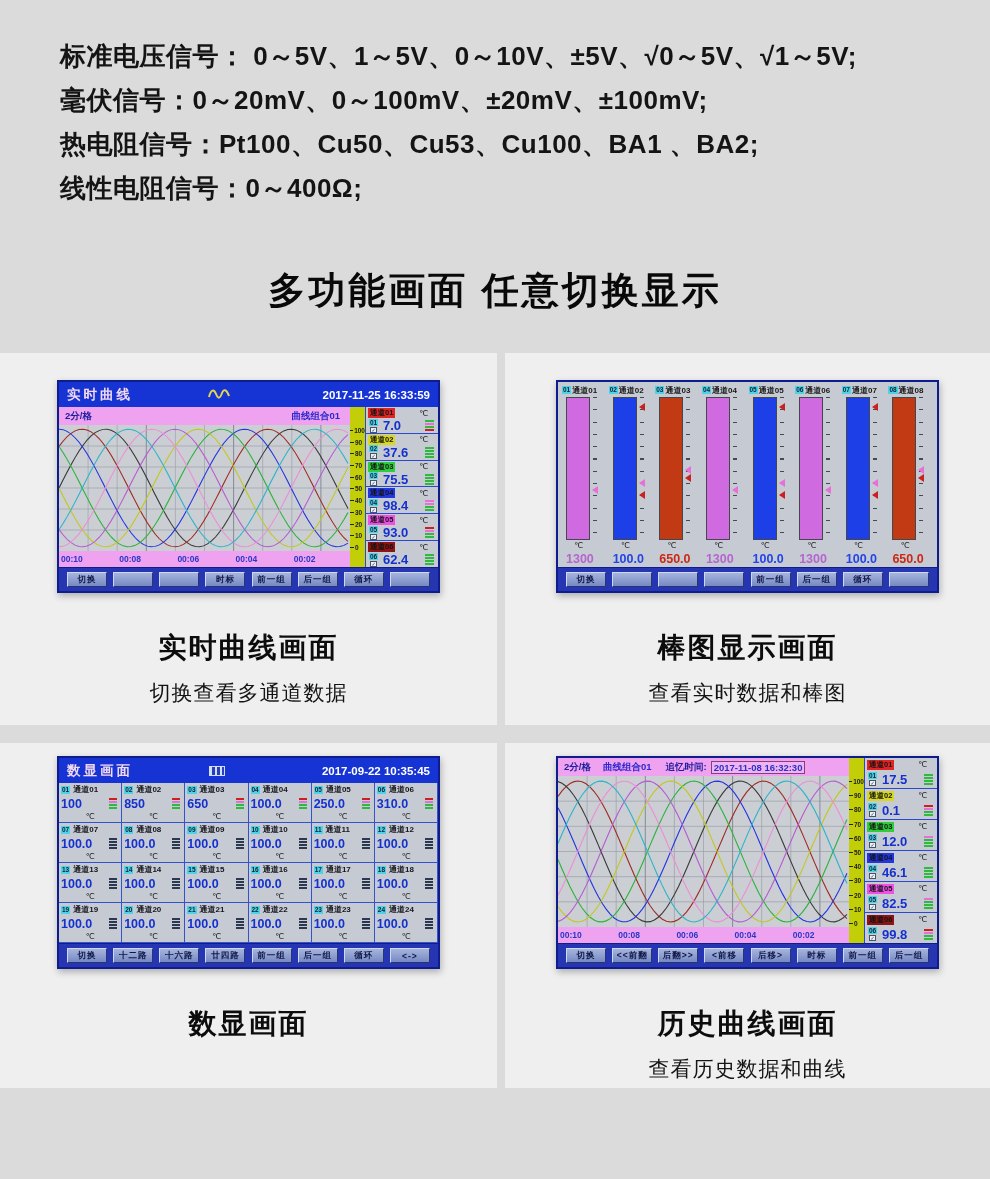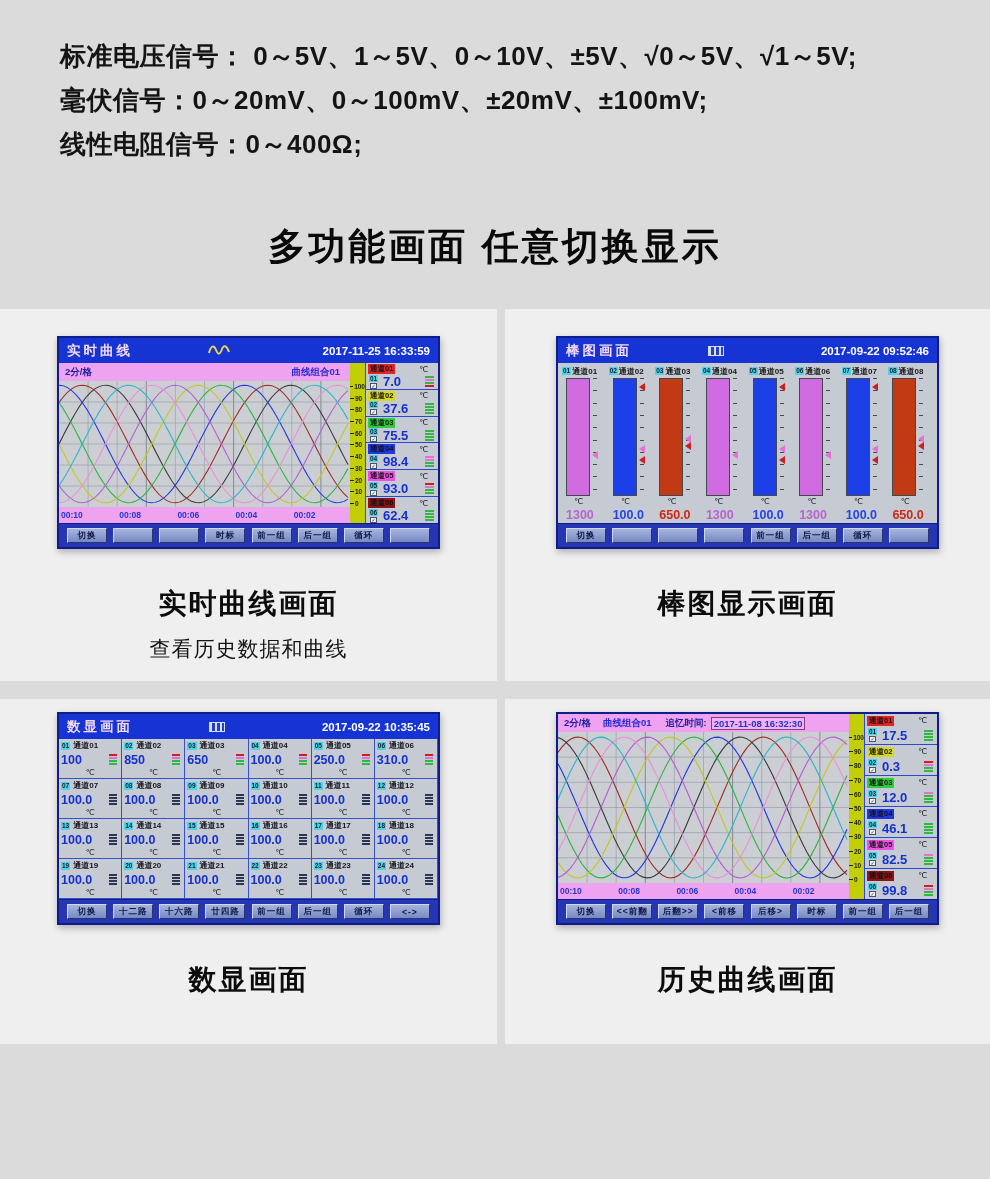--- a/index.html
+++ b/index.html
@@ -79,20 +79,21 @@
 .dval{font-size:12.5px;font-weight:bold;color:#1430cf;white-space:nowrap;}
 .dcell .r2 .mini-bars{width:8px;}
 .dcell .r3{height:9px;font-size:8px;color:#222;text-align:center;}
 </style>
 </head>
 <body>
 
 <div class="specs">
     <div class="spec-line">标准电压信号： 0～5V、1～5V、0～10V、±5V、√0～5V、√1～5V;</div>
     <div class="spec-line">毫伏信号：0～20mV、0～100mV、±20mV、±100mV;</div>
+    <div class="spec-line">热电阻信号：Pt100、Cu50、Cu53、Cu100、BA1 、BA2;</div>
     <div class="spec-line">线性电阻信号：0～400Ω;</div>
   </div>
 
 <h1 class="section-title">多功能画面 任意切换显示</h1>
 
 <div class="grid">
 
   <div class="card r1">
     <div class="device">
       <div class="dev-header">
@@ -310,30 +311,25 @@
           <span class="dev-btn"></span>
           <span class="dev-btn"></span>
           <span class="dev-btn">时标</span>
           <span class="dev-btn">前一组</span>
           <span class="dev-btn">后一组</span>
           <span class="dev-btn">循环</span>
           <span class="dev-btn"></span>
         </div>
     </div>
     <div class="cap-title">实时曲线画面</div>
-    <div class="cap-sub">查看历史数据和曲线</div>
+    <div class="cap-sub">切换查看多通道数据</div>
   </div>
 
   <div class="card r1">
     <div class="device">
-      <div class="dev-header">
-        <span class="dev-title">棒图画面</span>
-        <span class="dev-icon"></span>
-        <span class="dev-time">2017-09-22 09:52:46</span>
-      </div>
       <div class="bar-body">
           <div class="bar-col">
             <div class="bar-label">
               <span class="no-chip">01</span>
               <span class="bar-name">通道01</span>
             </div>
             <div class="bar-area">
               <i class="bar-fill" style="background: rgb(207, 106, 224);"></i>
               <i class="bar-ticks"></i>
               <i class="bar-marker" style="border-right-color: rgb(232, 111, 216); top: 62%;"></i>
@@ -446,20 +442,21 @@
           <span class="dev-btn"></span>
           <span class="dev-btn"></span>
           <span class="dev-btn"></span>
           <span class="dev-btn">前一组</span>
           <span class="dev-btn">后一组</span>
           <span class="dev-btn">循环</span>
           <span class="dev-btn"></span>
         </div>
     </div>
     <div class="cap-title">棒图显示画面</div>
+    <div class="cap-sub">查看实时数据和棒图</div>
   </div>
 
   <div class="card r2">
     <div class="device">
       <div class="dev-header">
         <span class="dev-title">数显画面</span>
         <span class="dev-icon"></span>
         <span class="dev-time">2017-09-22 10:35:45</span>
       </div>
       <div class="dgrid">
@@ -975,21 +972,21 @@
             <div class="ch-cell">
               <div class="ch-top">
                 <span class="ch-chip" style="background: rgb(216, 216, 34);">通道02</span>
                 <span class="ch-unit">℃</span>
               </div>
               <div class="ch-bot">
                 <span class="ch-no-box">
                   <span class="ch-no">02</span>
                   <span class="ch-chk">✓</span>
                 </span>
-                <span class="ch-val">0.3</span>
+                <span class="ch-val">0.1</span>
                 <span class="mini-bars">
                   <i class="mini-bar" style="background: rgb(204, 32, 32);"></i>
                   <i class="mini-bar" style="background: rgb(232, 111, 216);"></i>
                   <i class="mini-bar" style="background: rgb(48, 184, 64);"></i>
                   <i class="mini-bar" style="background: rgb(48, 184, 64);"></i>
                 </span>
               </div>
             </div>
             <div class="ch-cell">
               <div class="ch-top">
@@ -1074,15 +1071,16 @@
           <span class="dev-btn">&lt;&lt;前翻</span>
           <span class="dev-btn">后翻&gt;&gt;</span>
           <span class="dev-btn">&lt;前移</span>
           <span class="dev-btn">后移&gt;</span>
           <span class="dev-btn">时标</span>
           <span class="dev-btn">前一组</span>
           <span class="dev-btn">后一组</span>
         </div>
     </div>
     <div class="cap-title">历史曲线画面</div>
+    <div class="cap-sub">查看历史数据和曲线</div>
   </div>
 
 </div>
 
 </body></html>

